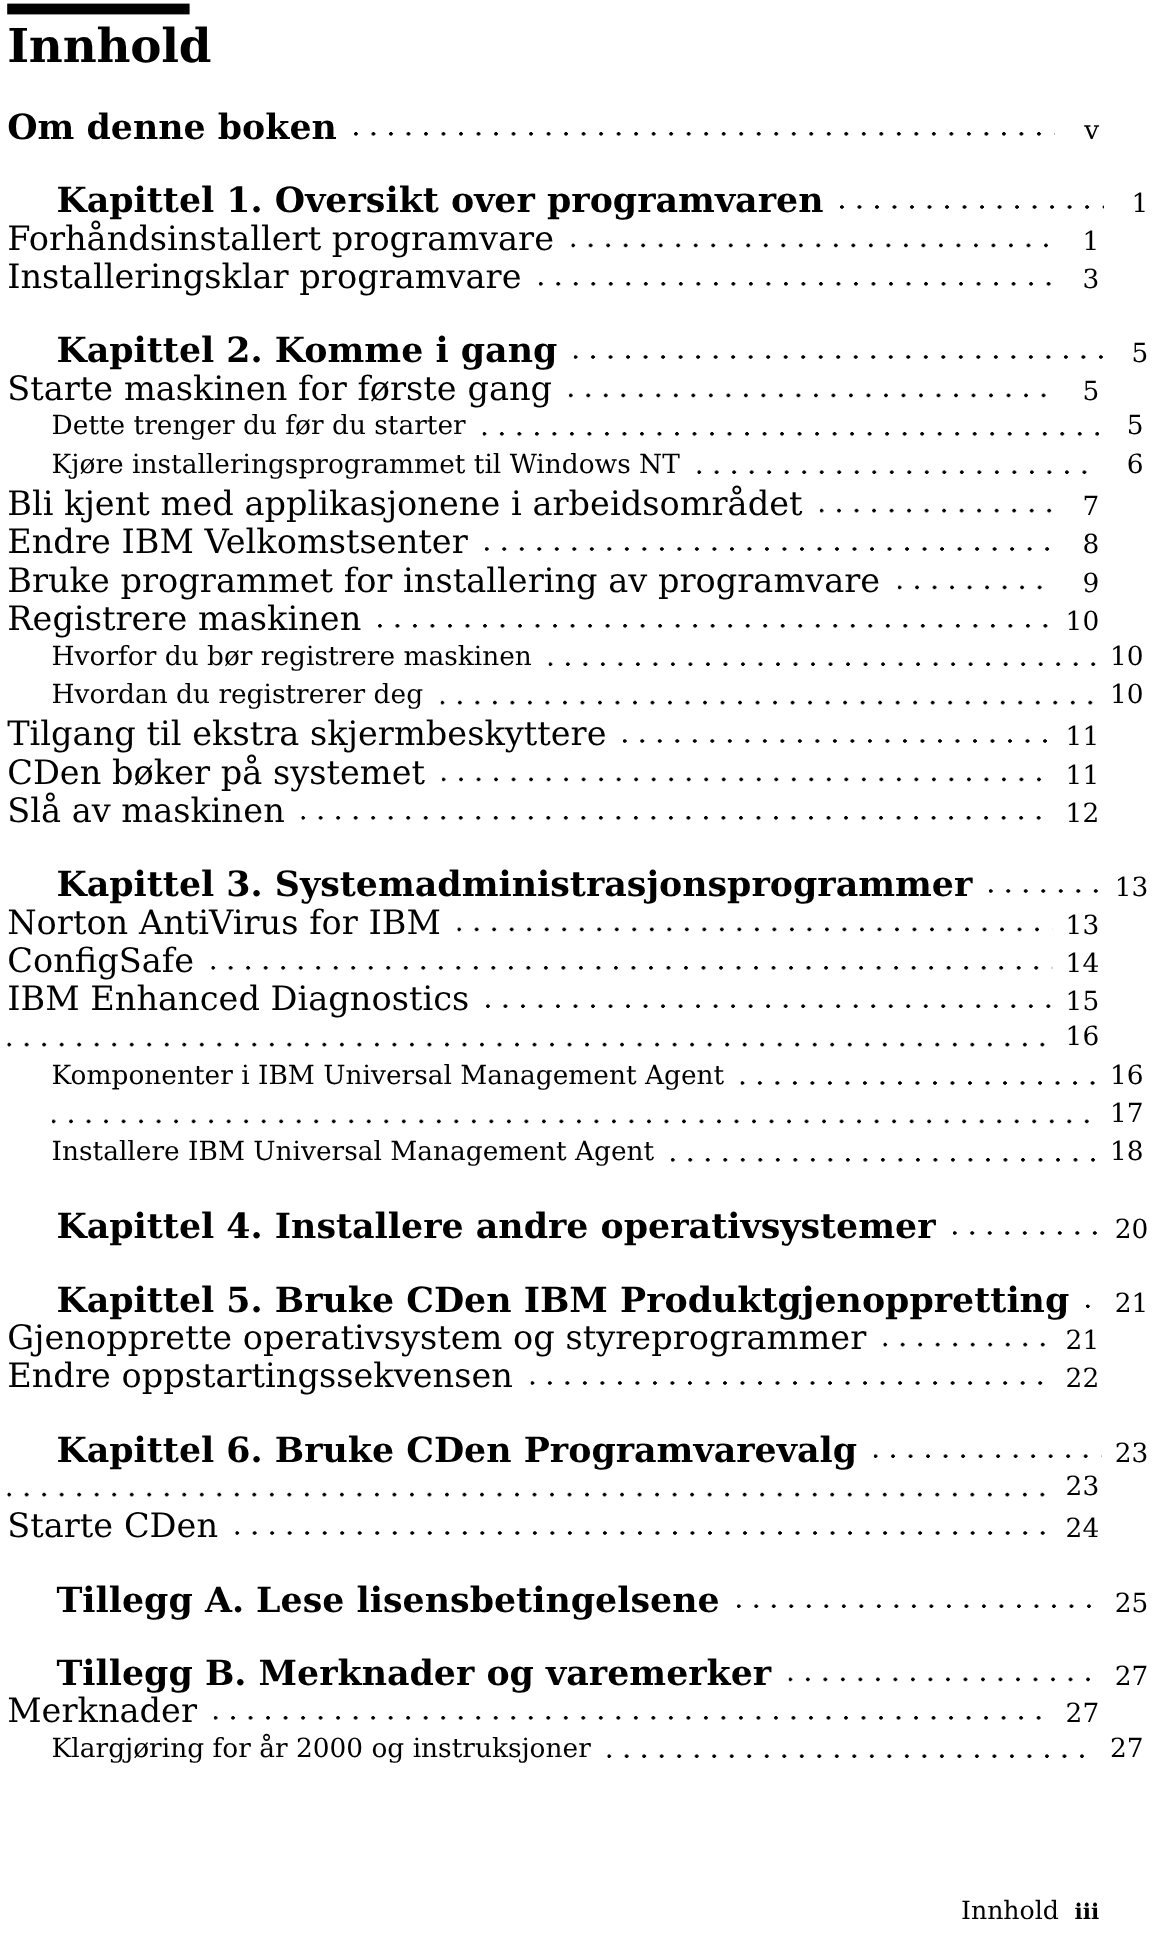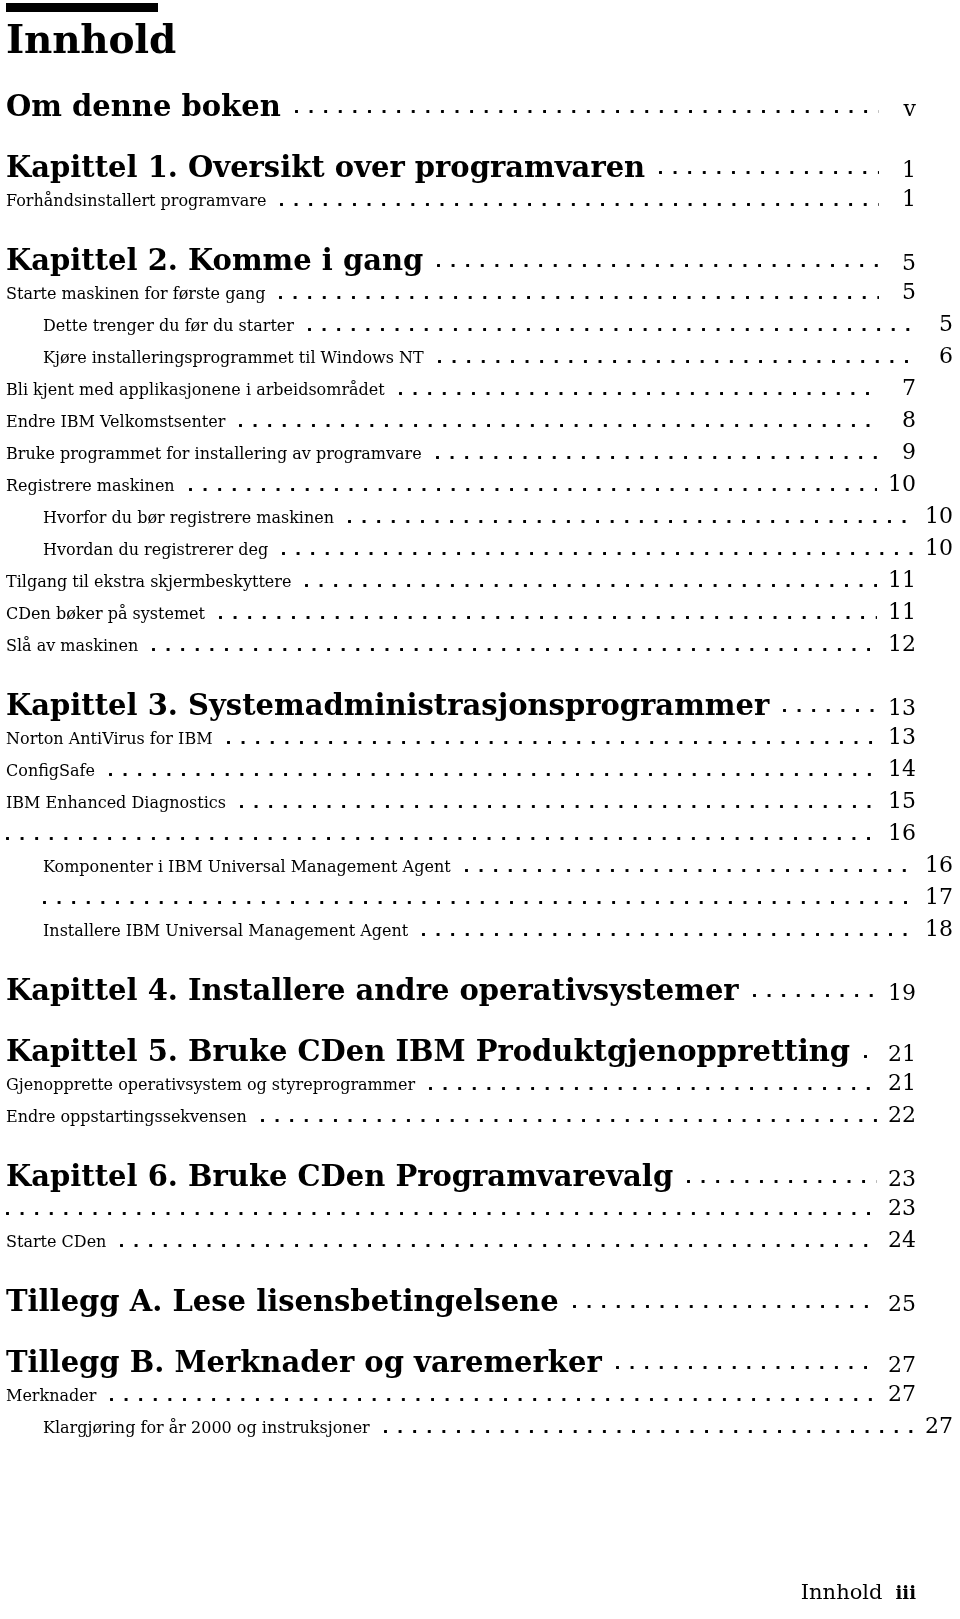--- a/index.html
+++ b/index.html
@@ -47,32 +47,33 @@
   .toc-row {
     display: flex;
     align-items: baseline;
     width: 100%;
     line-height: 32px;
     height: 32px;
     white-space: nowrap;
   }
   .toc-row.gap-before {
     margin-top: 29px;
+    margin-left: 41px;
   }
   .toc-label {
-    font-size: 16px;
+    font-size: 28px;
     flex: 0 0 auto;
     padding-right: 14px;
   }
   .toc-row.level-chapter .toc-label {
     font-weight: bold;
     font-size: 29px;
   }
   .toc-row.level-sub { padding-left: 37px; }
-  .toc-row.level-sub .toc-label { font-size: 16px; }
+  .toc-row.level-sub .toc-label { font-size: 22px; }
 
   .toc-dots {
     flex: 1 1 auto;
     overflow: hidden;
     position: relative;
     height: 22px;
     align-self: center;
     margin-top: 2px;
   }
   .toc-dots::before {
@@ -126,20 +127,25 @@
       <div class="toc-row level-chapter gap-before">
         <span class="toc-label">Kapittel 1. Oversikt over programvaren</span>
         <span class="toc-dots"></span>
         <span class="toc-page">1</span>
       </div>
       <div class="toc-row level-entry">
         <span class="toc-label">Forhåndsinstallert programvare</span>
         <span class="toc-dots"></span>
         <span class="toc-page">1</span>
       </div>
+      <div class="toc-row level-entry">
+        <span class="toc-label">Installeringsklar programvare</span>
+        <span class="toc-dots"></span>
+        <span class="toc-page">3</span>
+      </div>
       <div class="toc-row level-chapter gap-before">
         <span class="toc-label">Kapittel 2. Komme i gang</span>
         <span class="toc-dots"></span>
         <span class="toc-page">5</span>
       </div>
       <div class="toc-row level-entry">
         <span class="toc-label">Starte maskinen for første gang</span>
         <span class="toc-dots"></span>
         <span class="toc-page">5</span>
       </div>
@@ -232,21 +238,21 @@
         <span class="toc-page">17</span>
       </div>
       <div class="toc-row level-sub">
         <span class="toc-label">Installere IBM Universal Management Agent</span>
         <span class="toc-dots"></span>
         <span class="toc-page">18</span>
       </div>
       <div class="toc-row level-chapter gap-before">
         <span class="toc-label">Kapittel 4. Installere andre operativsystemer</span>
         <span class="toc-dots"></span>
-        <span class="toc-page">19</span>
+        <span class="toc-page">20</span>
       </div>
       <div class="toc-row level-chapter gap-before">
         <span class="toc-label">Kapittel 5. Bruke CDen IBM Produktgjenoppretting</span>
         <span class="toc-dots"></span>
         <span class="toc-page">21</span>
       </div>
       <div class="toc-row level-entry">
         <span class="toc-label">Gjenopprette operativsystem og styreprogrammer</span>
         <span class="toc-dots"></span>
         <span class="toc-page">21</span>

